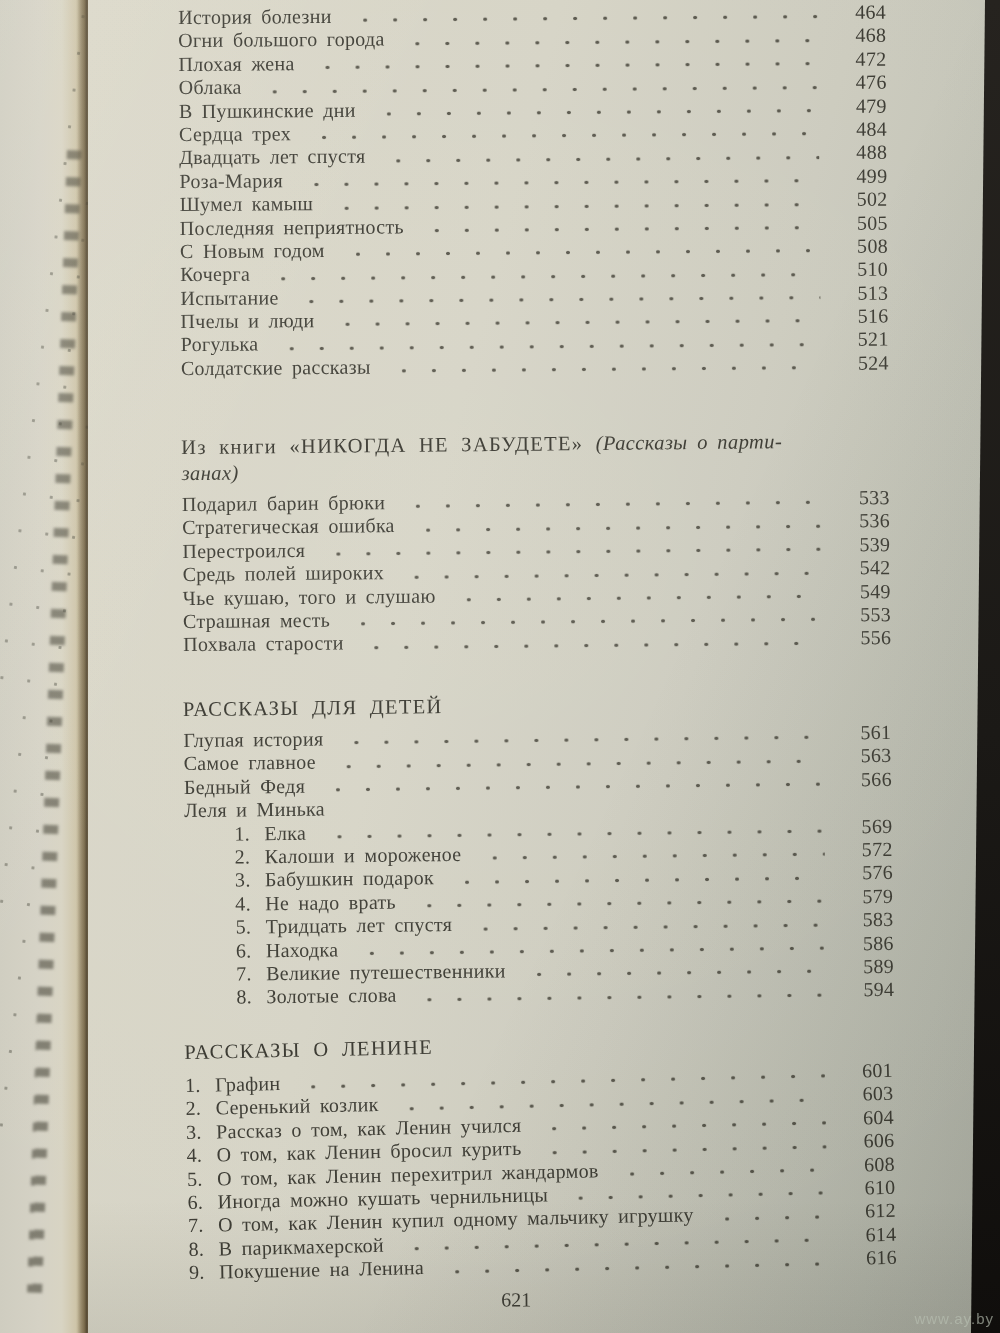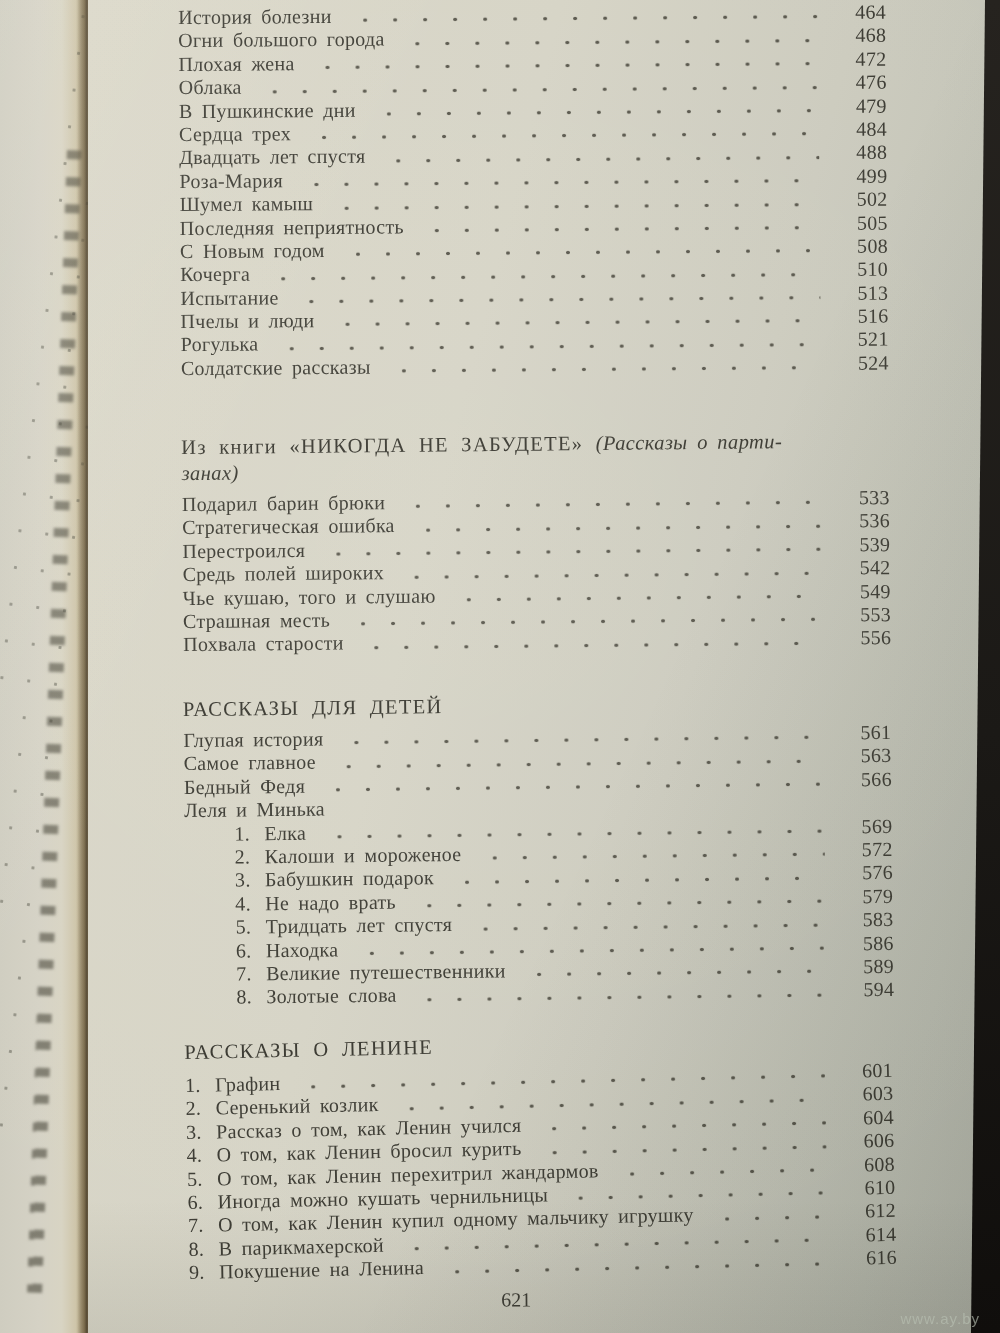--- a/index.html
+++ b/index.html
@@ -84,21 +84,21 @@
   .m-s2{margin-top:54px;}
   .m-e2{margin-top:7px;}
   .m-s3{margin-top:39px;}
   .m-e3{margin-top:7px;}
   .m-s4{margin-top:29px;}
   .m-e4{margin-top:9px;}
 
   .folio{margin-top:7px;text-align:center;font-size:20px;transform:translateX(-26px);}
 
   .watermark{
-    position:absolute;right:20px;bottom:6px;z-index:5;
+    position:absolute;right:6px;bottom:6px;z-index:5;
     font-family:"Liberation Sans",sans-serif;font-size:15px;
     color:rgba(185,192,178,.65);letter-spacing:1px;
   }
 </style>
 </head>
 <body>
 
 <div class="photo">
 
   <div class="edge">

